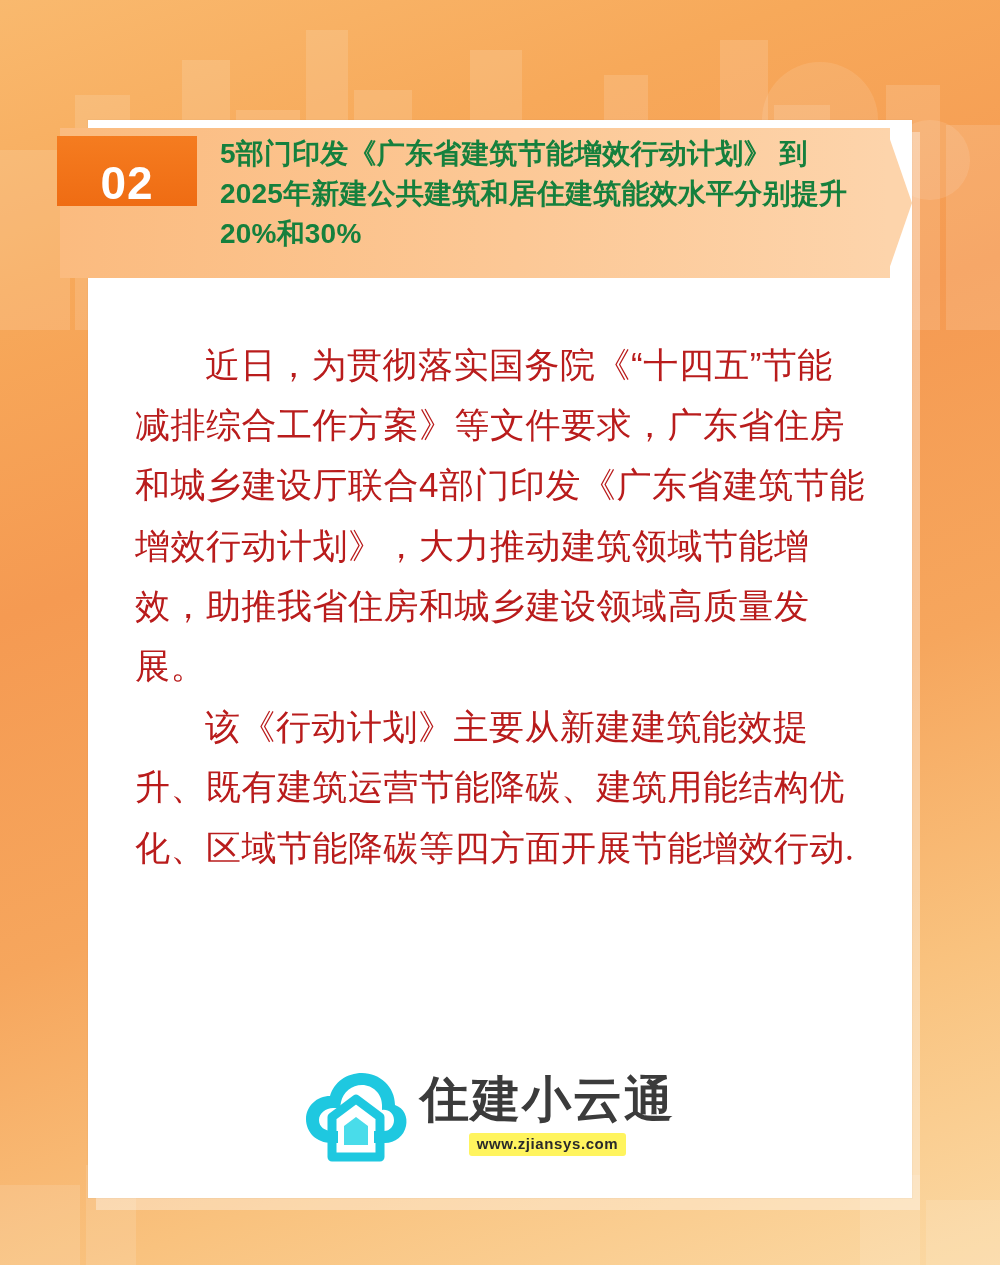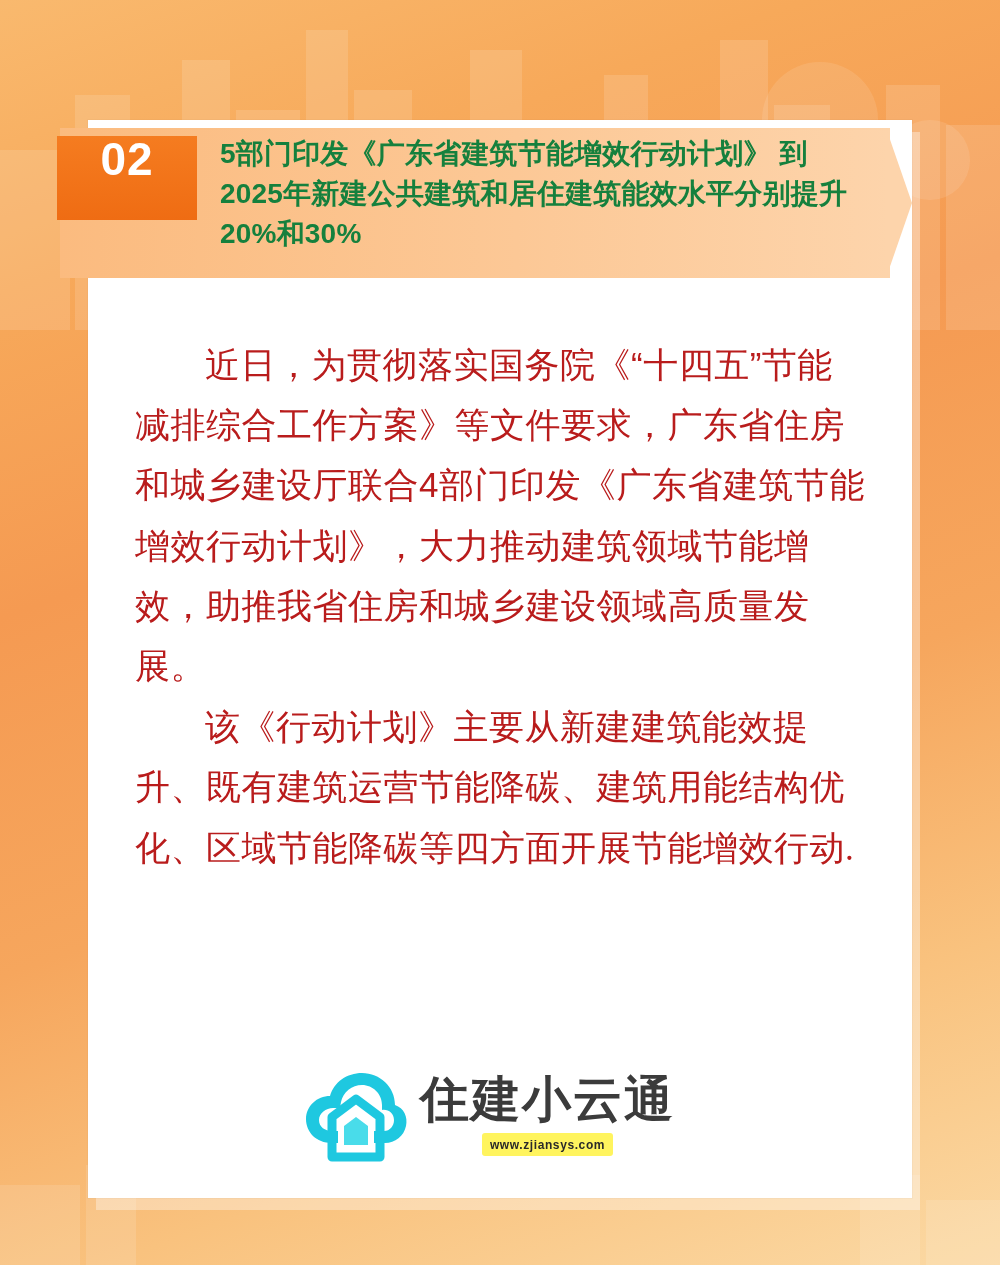--- a/index.html
+++ b/index.html
@@ -39,23 +39,23 @@
     position:absolute; left:0; top:0; width:830px; height:150px;
     background:linear-gradient(90deg,#fbbb7f 0%,#fcc896 55%,#fdd4ab 100%);
   }
   .ribbon-notch {
     position:absolute; left:826px; top:0; width:0; height:0;
     border-top:75px solid transparent;
     border-bottom:75px solid transparent;
     border-left:26px solid #fdd4ab;
   }
   .num-box {
-    position:absolute; left:-3px; top:8px; width:140px; height:84px;
+    position:absolute; left:-3px; top:8px; width:140px; height:70px;
     background:linear-gradient(180deg,#f57c20 0%,#ef6c13 100%);
-    display:flex; align-items:flex-start; justify-content:center;
+    display:flex; align-items:flex-end; justify-content:center;
   }
   .num-box span {
     color:#ffffff; font-size:46px; font-weight:bold; letter-spacing:1px;
     line-height:1;
   }
   .ribbon-title {
     position:absolute; left:160px; top:6px; width:640px;
     color:#15803d; font-size:28px; font-weight:bold; line-height:1.42;
     letter-spacing:0.2px;
   }
@@ -77,21 +77,21 @@
   .logo-text { margin-left:10px; }
   .logo-name {
     color:#3b3b3b; font-size:49px; font-weight:bold; letter-spacing:2px;
     line-height:1;
   }
   .logo-url-wrap {
     margin-top:9px; display:inline-block; background:#fff45e;
     padding:2px 8px 3px 8px; border-radius:3px;
   }
   .logo-url {
-    color:#2a2a2a; font-size:12px; font-weight:bold; letter-spacing:0.6px;
+    color:#2a2a2a; font-size:15px; font-weight:bold; letter-spacing:0.6px;
   }
 </style>
 </head>
 <body>
 
 <div class="bg">
   <svg class="bg-skyline" viewBox="0 0 1000 330" preserveAspectRatio="none">
     <g fill="#ffffff" opacity="0.13">
       <rect x="0" y="150" width="70" height="180"></rect>
       <rect x="75" y="95" width="55" height="235"></rect>

